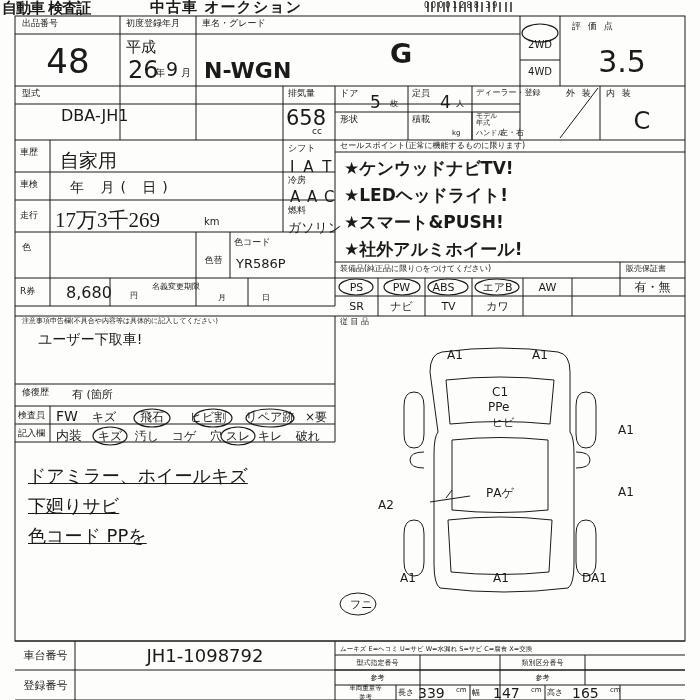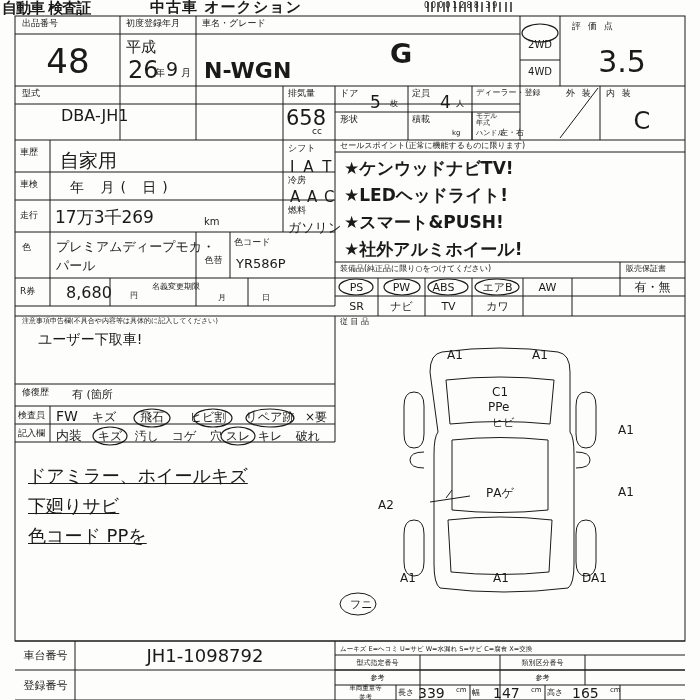--- a/index.html
+++ b/index.html
@@ -237,26 +237,24 @@
   <div class="lbl" style="left:606px; top:89px; letter-spacing:2px;">内 装</div>
   <div class="abs ctr" style="left:600px; top:104px; width:84px; height:34px; font-size:24px;">C</div>
 
   <div class="lbl" style="left:20px; top:148px;">車歴</div>
   <div class="abs" style="left:60px; top:148px; font-size:19px;">自家用</div>
 
   <div class="lbl" style="left:20px; top:180px;">車検</div>
   <div class="abs" style="left:70px; top:179px; font-size:14px; letter-spacing:6px;">年    月(    日)</div>
 
   <div class="lbl" style="left:20px; top:211px;">走行</div>
-  <div class="abs" style="left:55px; top:206px; font-size:17px;">17万3千269</div>
+  <div class="abs" style="left:55px; top:206px; font-size:21px;font-family:Liberation Serif, serif;">17万3千269</div>
   <div class="abs" style="left:204px; top:216px; font-size:10px;">km</div>
 
   <div class="lbl" style="left:22px; top:243px;">色</div>
-  <div class="abs" style="left:56px; top:238px; font-size:13px; white-space:pre-line; line-height:1.45;">プレミアムディープモカ・
-パール</div>
   <div class="abs ctr" style="left:197px; top:252px; width:33px; height:16px; font-size:9px;">色替</div>
   <div class="lbl" style="left:234px; top:238px;">色コード</div>
   <div class="abs" style="left:236px; top:256px; font-size:13px;">YR586P</div>
 
   <div class="lbl" style="left:20px; top:287px;">R券</div>
   <div class="abs" style="left:66px; top:283px; font-size:16px;">8,680</div>
   <div class="abs small8" style="left:130px; top:290px;">円</div>
   <div class="lbl small8" style="left:152px; top:283px;">名義変更期限</div>
   <div class="abs small8" style="left:218px; top:292px;">月</div>
   <div class="abs small8" style="left:262px; top:292px;">日</div>

